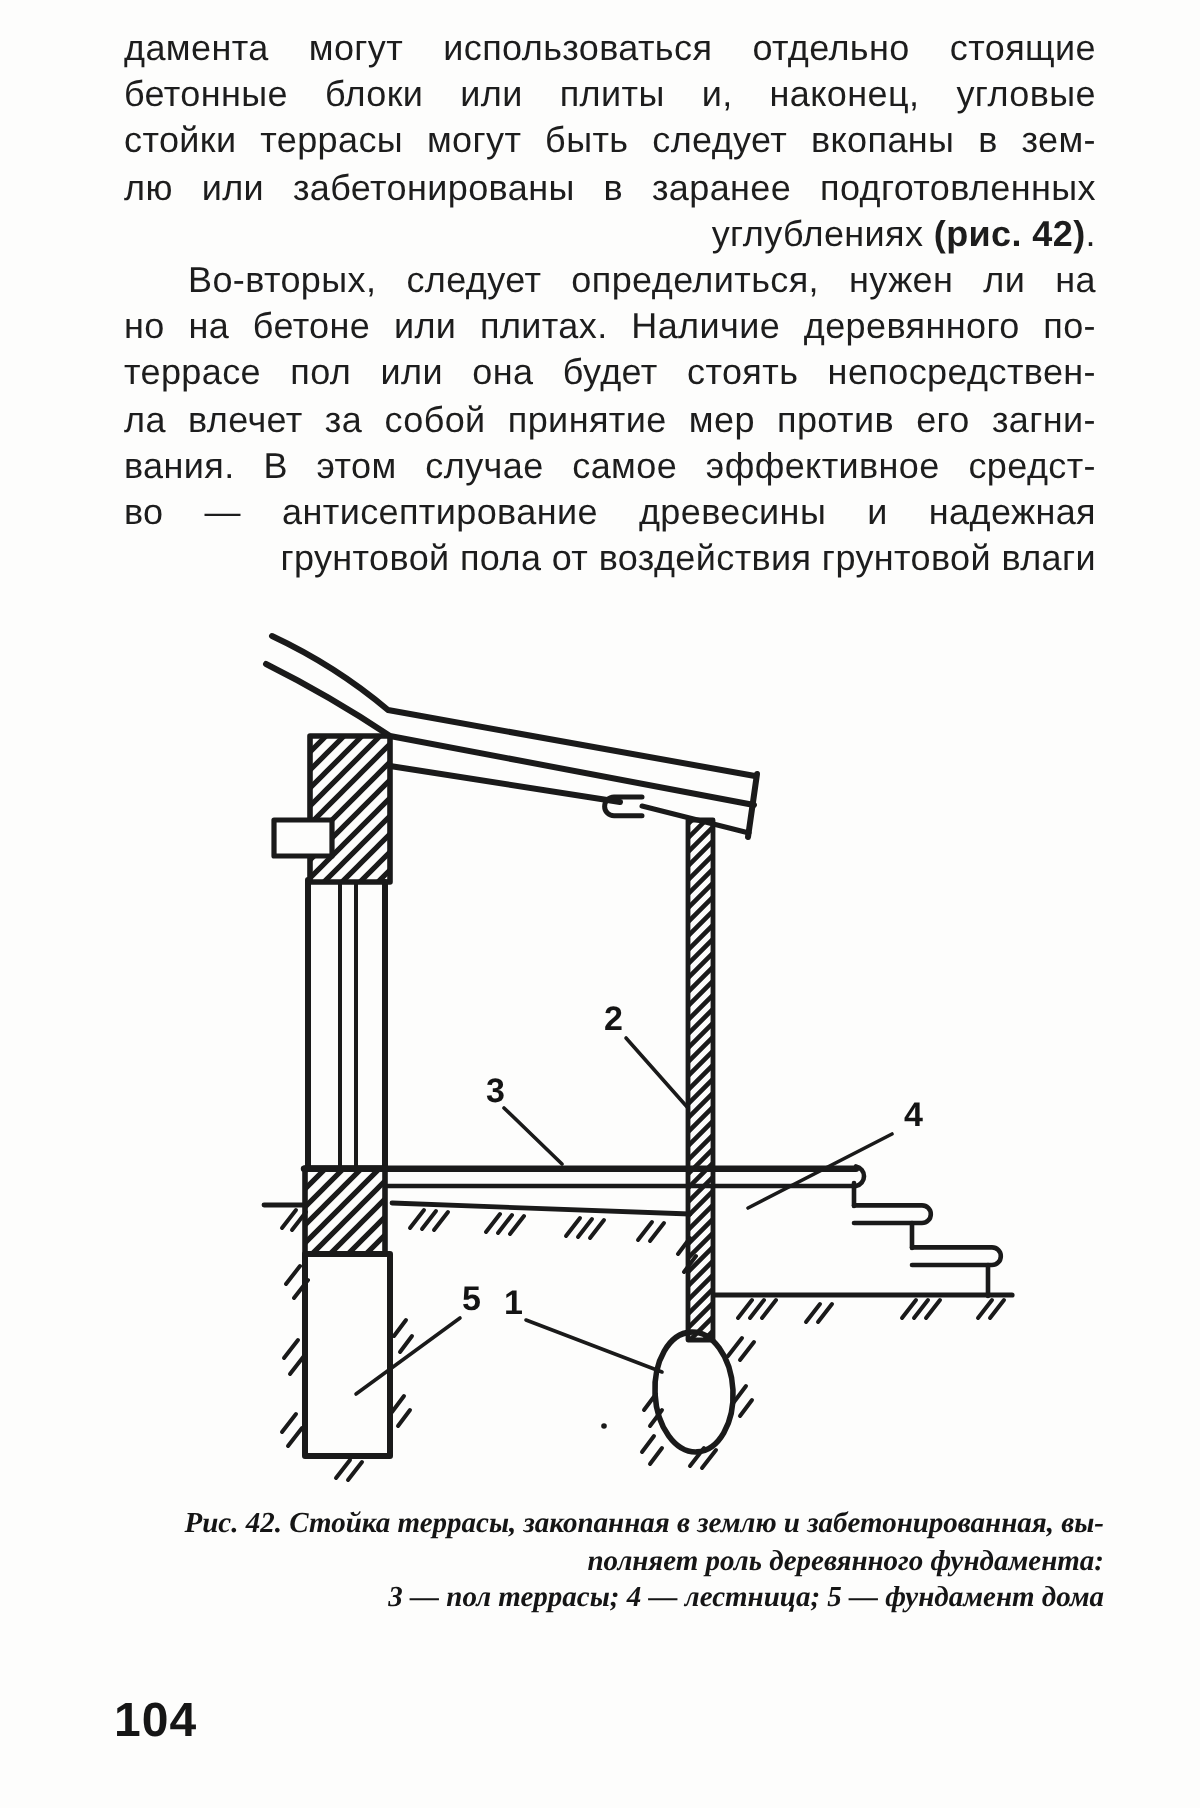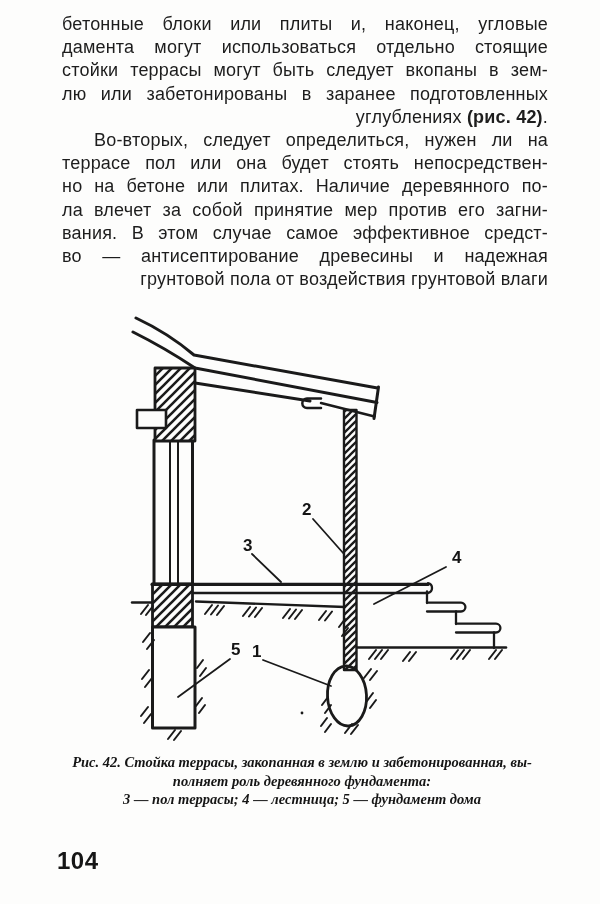--- a/index.html
+++ b/index.html
@@ -11,47 +11,47 @@
     position:absolute;left:62px;top:13px;width:486px;
     font-size:18px;line-height:23.2px;letter-spacing:.2px;
   }
   .jline{text-align:justify;text-align-last:justify;white-space:normal;}
   .lline{text-align:right;}
   .indent{text-indent:32px;}
   .b{font-weight:700;}
   .para{margin:0;}
   .figure-wrap{position:absolute;left:0;top:300px;width:600px;height:460px;}
   .caption{
-    position:absolute;left:52px;top:753px;width:500px;text-align:center;
+    position:absolute;left:52px;top:753px;width:500px;text-align:right;
     font-family:"Liberation Serif",serif;font-style:italic;font-weight:700;
     font-size:14.5px;line-height:18.6px;color:#151515;
   }
   .pagenum{
     position:absolute;left:57px;top:847px;font-size:24px;font-weight:700;
     letter-spacing:.5px;color:#161616;
   }
   svg text{
     font-family:"Liberation Sans",sans-serif;font-weight:700;font-size:17px;fill:#141414;
   }
 </style>
 </head>
 <body>
 
 <div class="body-text">
   <div class="para">
+    <div class="jline">дамента могут использоваться отдельно стоящие</div>
     <div class="jline">бетонные блоки или плиты и, наконец, угловые</div>
-    <div class="jline">дамента могут использоваться отдельно стоящие</div>
     <div class="jline">стойки террасы могут быть следует вкопаны в зем-</div>
     <div class="jline">лю или забетонированы в заранее подготовленных</div>
     <div class="lline"><span>углублениях </span><span class="b">(рис. 42)</span><span>.</span></div>
   </div>
   <div class="para">
     <div class="jline indent">Во-вторых, следует определиться, нужен ли на</div>
+    <div class="jline">но на бетоне или плитах. Наличие деревянного по-</div>
     <div class="jline">террасе пол или она будет стоять непосредствен-</div>
-    <div class="jline">но на бетоне или плитах. Наличие деревянного по-</div>
     <div class="jline">ла влечет за собой принятие мер против его загни-</div>
     <div class="jline">вания. В этом случае самое эффективное средст-</div>
     <div class="jline">во — антисептирование древесины и надежная</div>
     <div class="lline">грунтовой пола от воздействия грунтовой влаги</div>
   </div>
 </div>
 
 <div class="figure-wrap">
 <svg width="600" height="460" viewBox="0 300 600 460" xmlns="http://www.w3.org/2000/svg">
   <defs>

